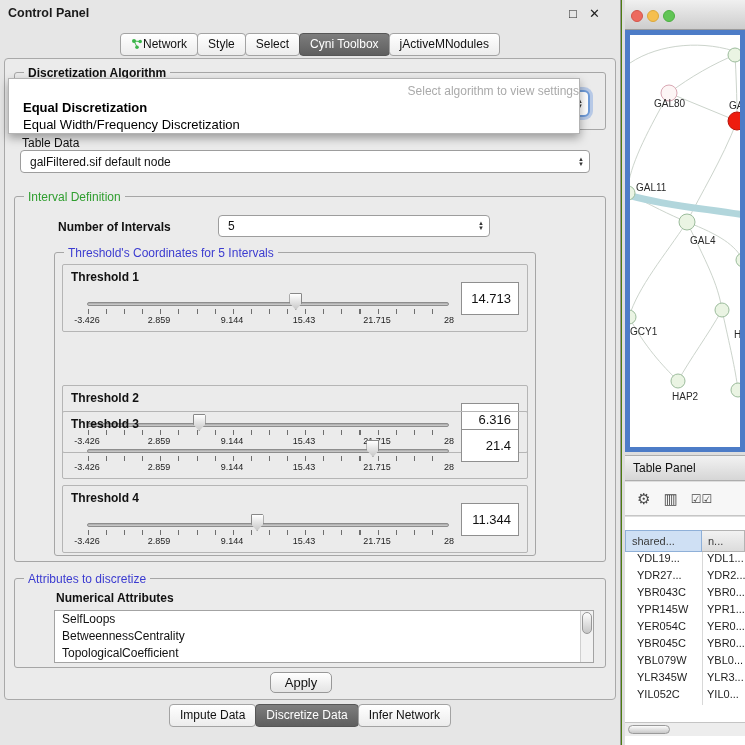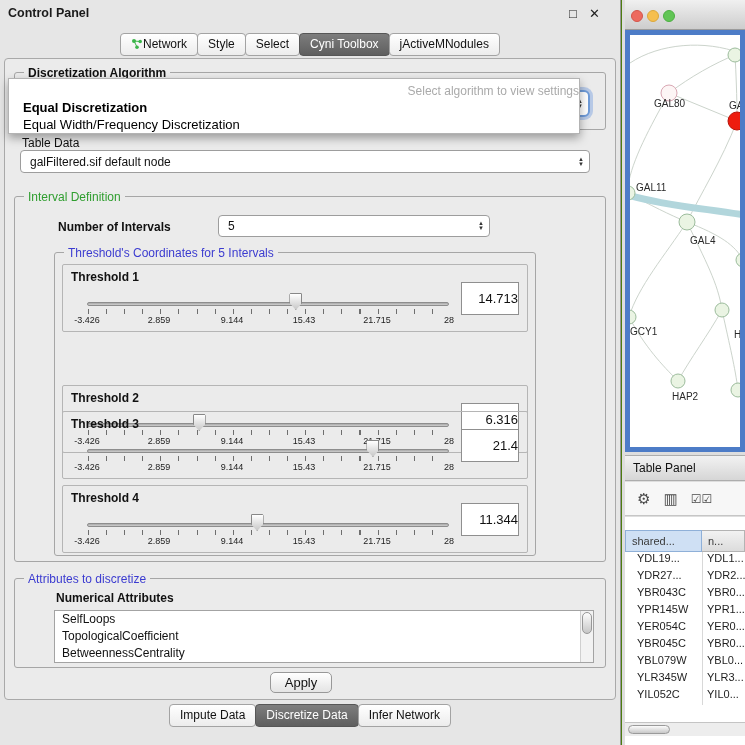--- a/index.html
+++ b/index.html
@@ -35,21 +35,21 @@
   .popup-option { position:absolute; left:14px; font-size:13px; color:#000; white-space:nowrap; }
   .popup-option.bold { font-weight:700; }
 
   .th-panel { position:absolute; left:62px; width:466px; height:68px; border:1px solid #b5b5b5; border-radius:2px; }
   .th-label { position:absolute; left:8px; top:5px; font-weight:700; font-size:12px; }
   .slider-track { position:absolute; left:24px; top:37px; width:362px; height:4px; background:linear-gradient(#a8a8a8,#cfcfcf); border:1px solid #8d8d8d; border-radius:3px; }
   .slider-thumb { position:absolute; top:28px; width:13px; height:17px; background:linear-gradient(#ffffff,#c9c9c9); border:1px solid #878787; clip-path:polygon(8% 0,92% 0,100% 10%,100% 58%,50% 100%,0 58%,0 10%); }
   .ticks { position:absolute; left:25px; top:44px; width:362px; height:5px;
            background-image:repeating-linear-gradient(to right,#6e6e6e 0,#6e6e6e 1px,transparent 1px,transparent 18.1px); }
   .tick-label { position:absolute; top:50px; font-size:9px; color:#1c1c1c; transform:translateX(-50%); white-space:nowrap; }
-  .valuebox { position:absolute; left:398px; top:17px; width:58px; height:33px; background:#fff; border:1px solid #8f8f8f; font-size:13px; display:flex; align-items:center; justify-content:flex-end; }
+  .valuebox { position:absolute; left:398px; top:17px; width:58px; height:33px; background:#fff; border:1px solid #8f8f8f; font-size:13px; display:flex; align-items:center; justify-content:flex-end; padding-right:7px; }
 
   .listbox { position:absolute; left:54px; top:610px; width:540px; height:53px; background:#fff; border:1px solid #a3a3a3; overflow:hidden; }
   .listbox .item { padding:1px 0 1px 7px; font-size:12px; line-height:15px; }
   .list-scroll { position:absolute; right:0; top:0; width:13px; height:100%; background:#f2f2f2; border-left:1px solid #cfcfcf; }
   .list-thumb { margin:1px; height:22px; background:linear-gradient(#fdfdfd,#c6c6c6); border:1px solid #979797; border-radius:6px; }
 
   .pushbtn { position:absolute; background:linear-gradient(#ffffff,#e4e4e4); border:1px solid #989898; border-radius:5px; font-size:13px; color:#111; display:flex; align-items:center; justify-content:center; }
 
   .bottom-tabrow { position:absolute; left:0; top:704px; width:621px; display:flex; justify-content:center; }
 
@@ -208,22 +208,22 @@
       <span class="tick-label" style="left:386px;">28</span>
       <div class="valuebox">11.344</div>
     </div>
 
     <div class="groupbox" style="left:14px; top:578px; width:592px; height:90px;"></div>
     <div class="group-title gt-blue" style="left:24px; top:572px;">Attributes to discretize</div>
     <div class="abs" style="left:56px; top:591px; font-weight:700; font-size:12px;">Numerical Attributes</div>
 
     <div class="listbox">
       <div class="item">SelfLoops</div>
+      <div class="item">BetweennessCentrality</div>
       <div class="item">TopologicalCoefficient</div>
-      <div class="item">BetweennessCentrality</div>
       <div class="list-scroll">
         <div class="list-thumb"></div>
       </div>
     </div>
 
     <div class="pushbtn" style="left:270px; top:672px; width:62px; height:21px;">Apply</div>
 
     <div class="bottom-tabrow">
       <div class="tabbtn">
         <span>Impute Data</span>

